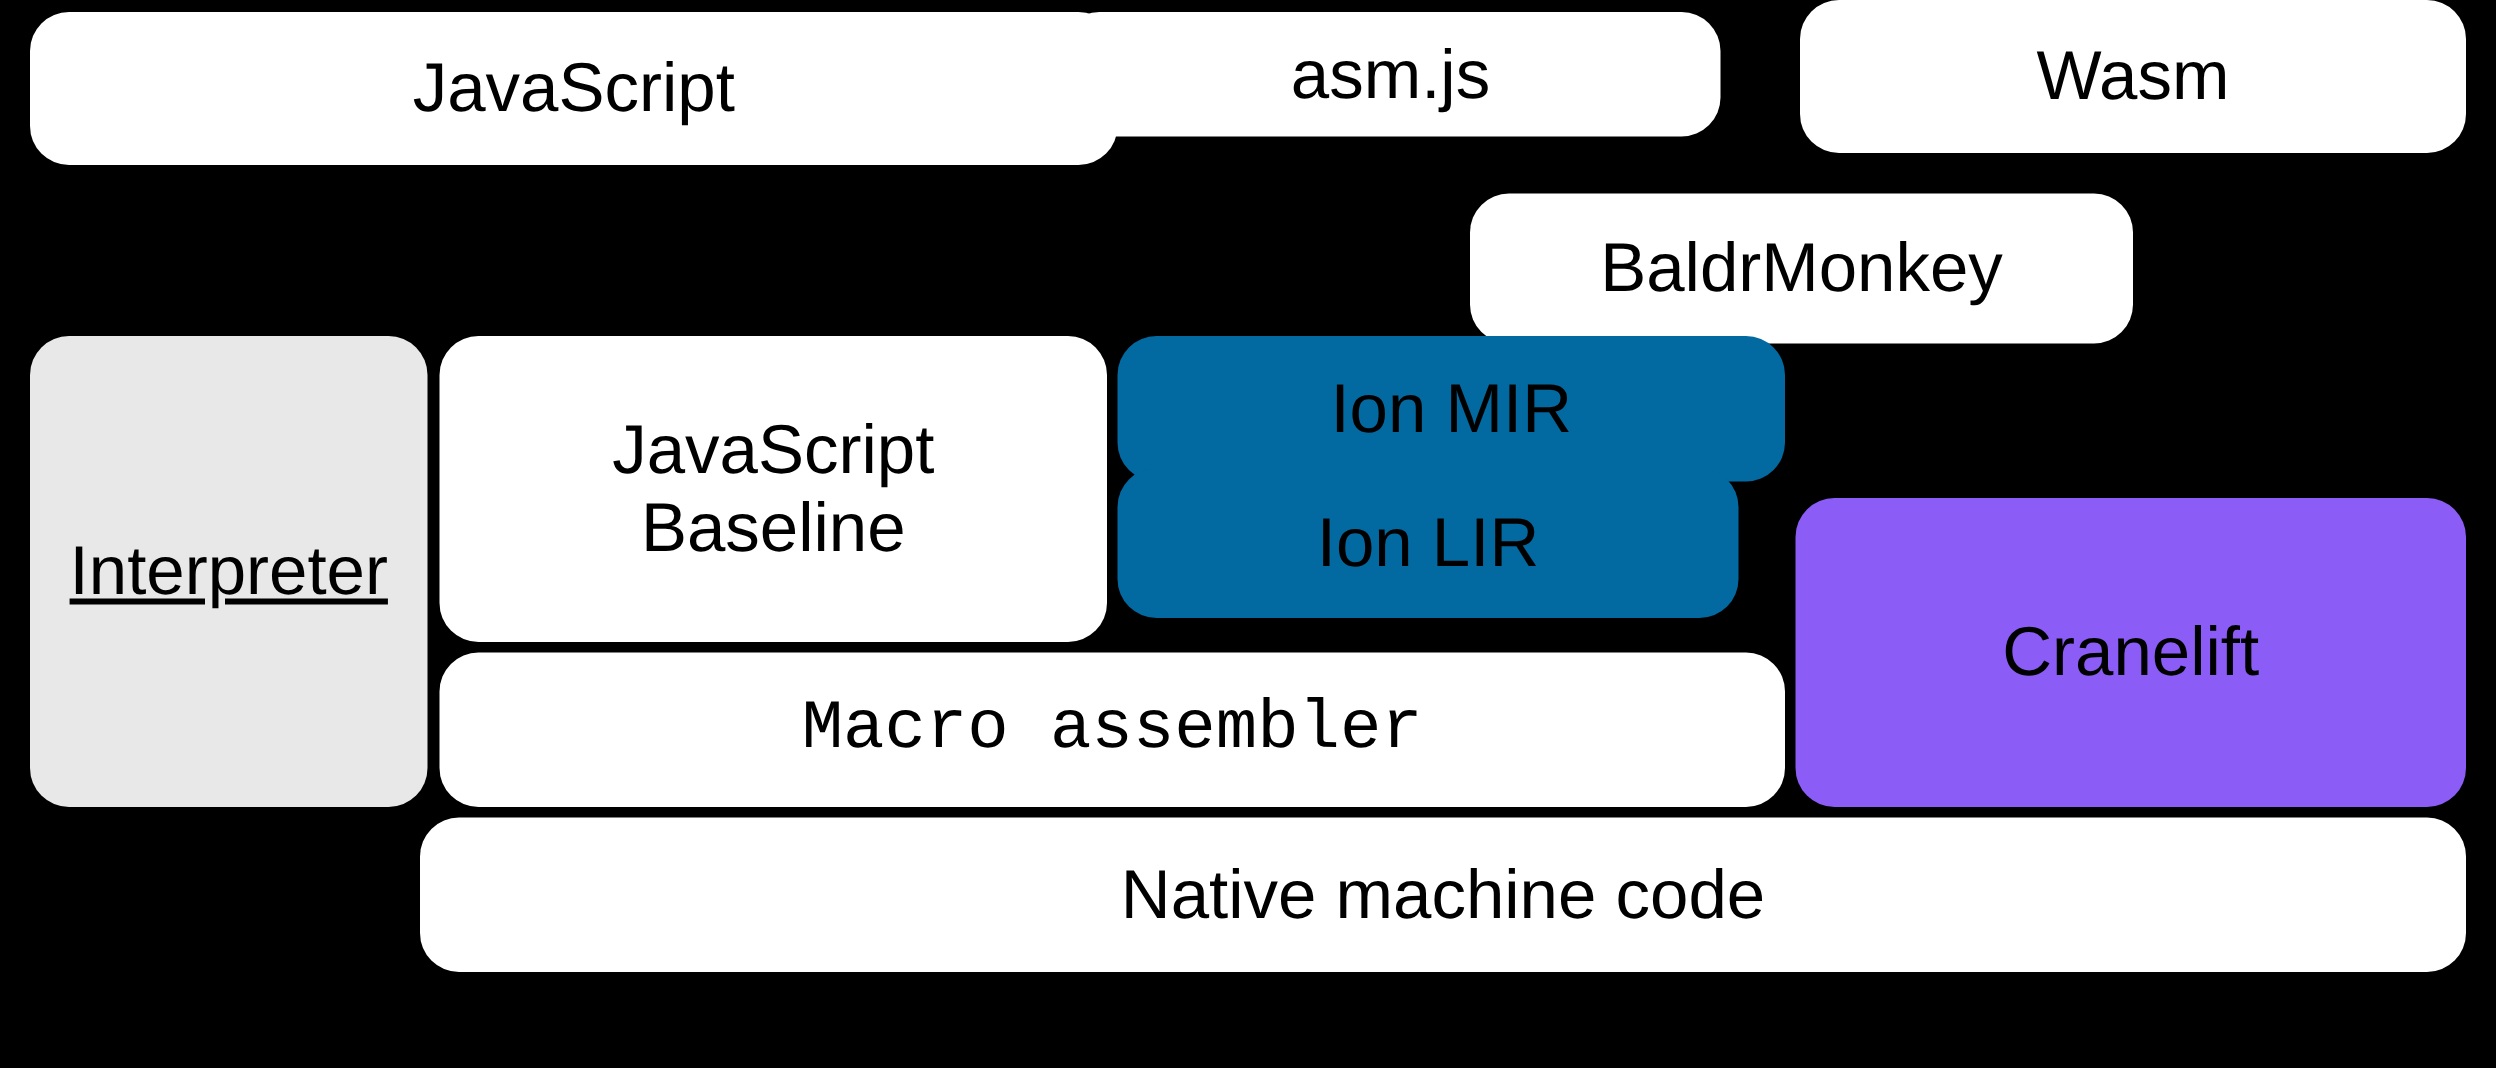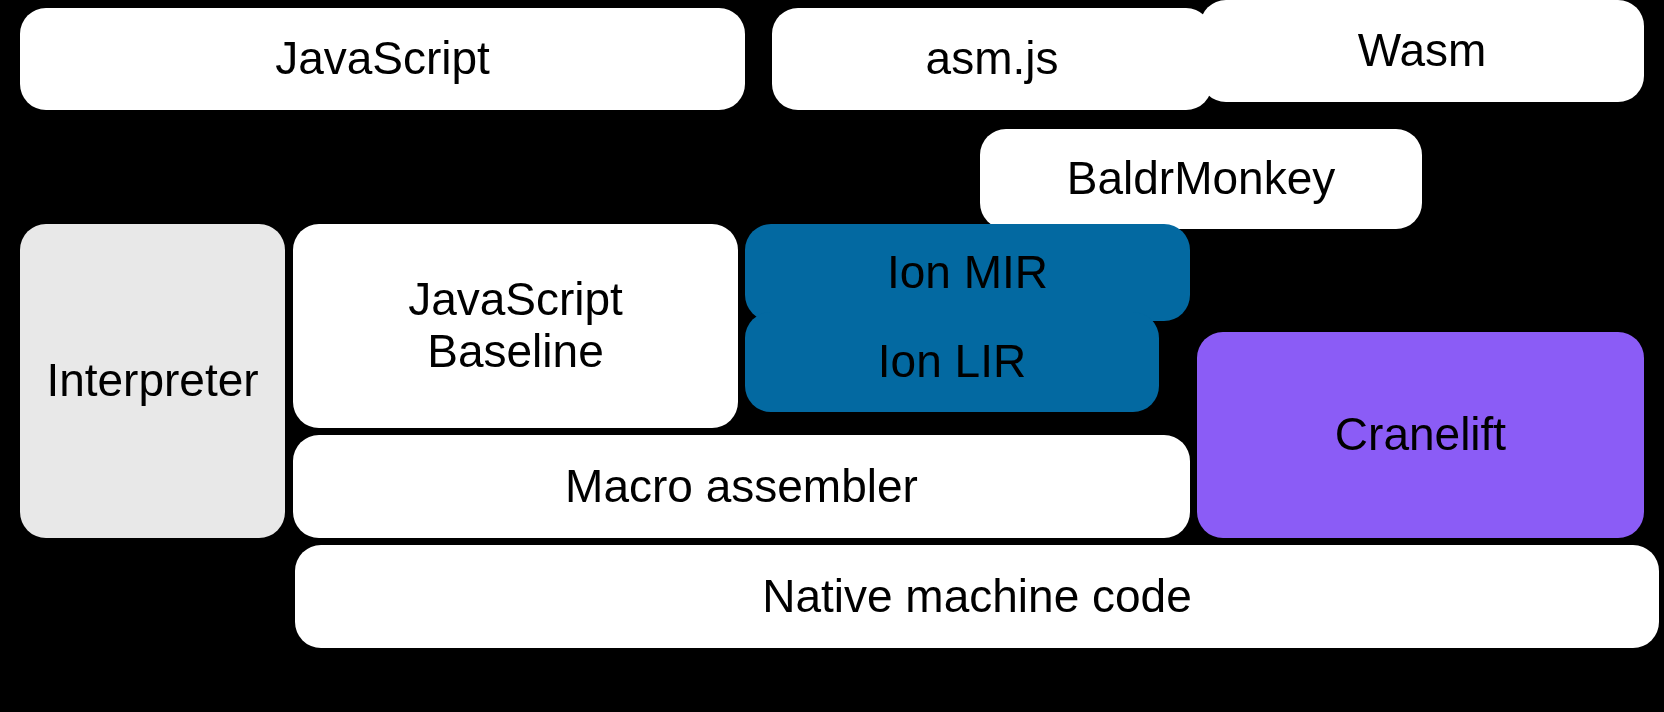--- a/index.html
+++ b/index.html
@@ -26,46 +26,46 @@
     border-radius: 26px;
     color: #000000;
     font-size: 46px;
     font-weight: 400;
     line-height: 1.12;
     letter-spacing: 0px;
     white-space: pre-line;
     user-select: none;
   }
   .fill-white { background: #ffffff; }
-  .fill-gray  { background: #e8e8e8; }
+  .fill-gray  { background: #e8e8e8; text-decoration: underline; }
   .fill-green { background: #0369a1; }
   .fill-pink  { background: #8b5cf6; }
 </style>
 </head>
 <body>
 
 <div id="stage">
 
   <div class="node fill-white" style="left:20px;  top:8px;   width:725px; height:102px;">JavaScript</div>
 
-  <div class="node fill-white" style="left:772px; top:8px;   width:440px; height:102px;">asm.js</div>
+  <div class="node fill-white" style="left:707px; top:8px;   width:440px; height:83px;">asm.js</div>
 
   <div class="node fill-white" style="left:1200px;top:0;   width:444px; height:102px;">Wasm</div>
 
 
   <div class="node fill-white" style="left:980px; top:117px; width:442px; height:100px;margin-top:12px;">BaldrMonkey</div>
 
   <div class="node fill-gray" style="left:20px;  top:224px; width:265px; height:314px;">Interpreter</div>
 
   <div class="node fill-white" style="left:293px; top:224px; width:445px; height:204px;">JavaScript
 Baseline</div>
 
   <div class="node fill-green" style="left:745px; top:224px; width:445px; height:97px;">Ion MIR</div>
 
   <div class="node fill-green" style="left:745px; top:312px; width:414px; height:100px;">Ion LIR</div>
 
   <div class="node fill-pink" style="left:1197px;top:332px; width:447px; height:206px;">Cranelift</div>
 
-  <div class="node fill-white" style="left:293px; top:435px; width:897px; height:103px;">Macro assembler</div>
+  <div class="node fill-white" style="left:293px; top:435px; width:897px; height:103px;font-family:Liberation Mono, monospace;">Macro assembler</div>
 
-  <div class="node fill-white" style="left:280px; top:545px; width:1364px; height:103px;margin-left:15px;">Native machine code</div>
+  <div class="node fill-white" style="left:280px; top:545px; width:1364px; height:103px;">Native machine code</div>
 
 </div>
 
 </body></html>

